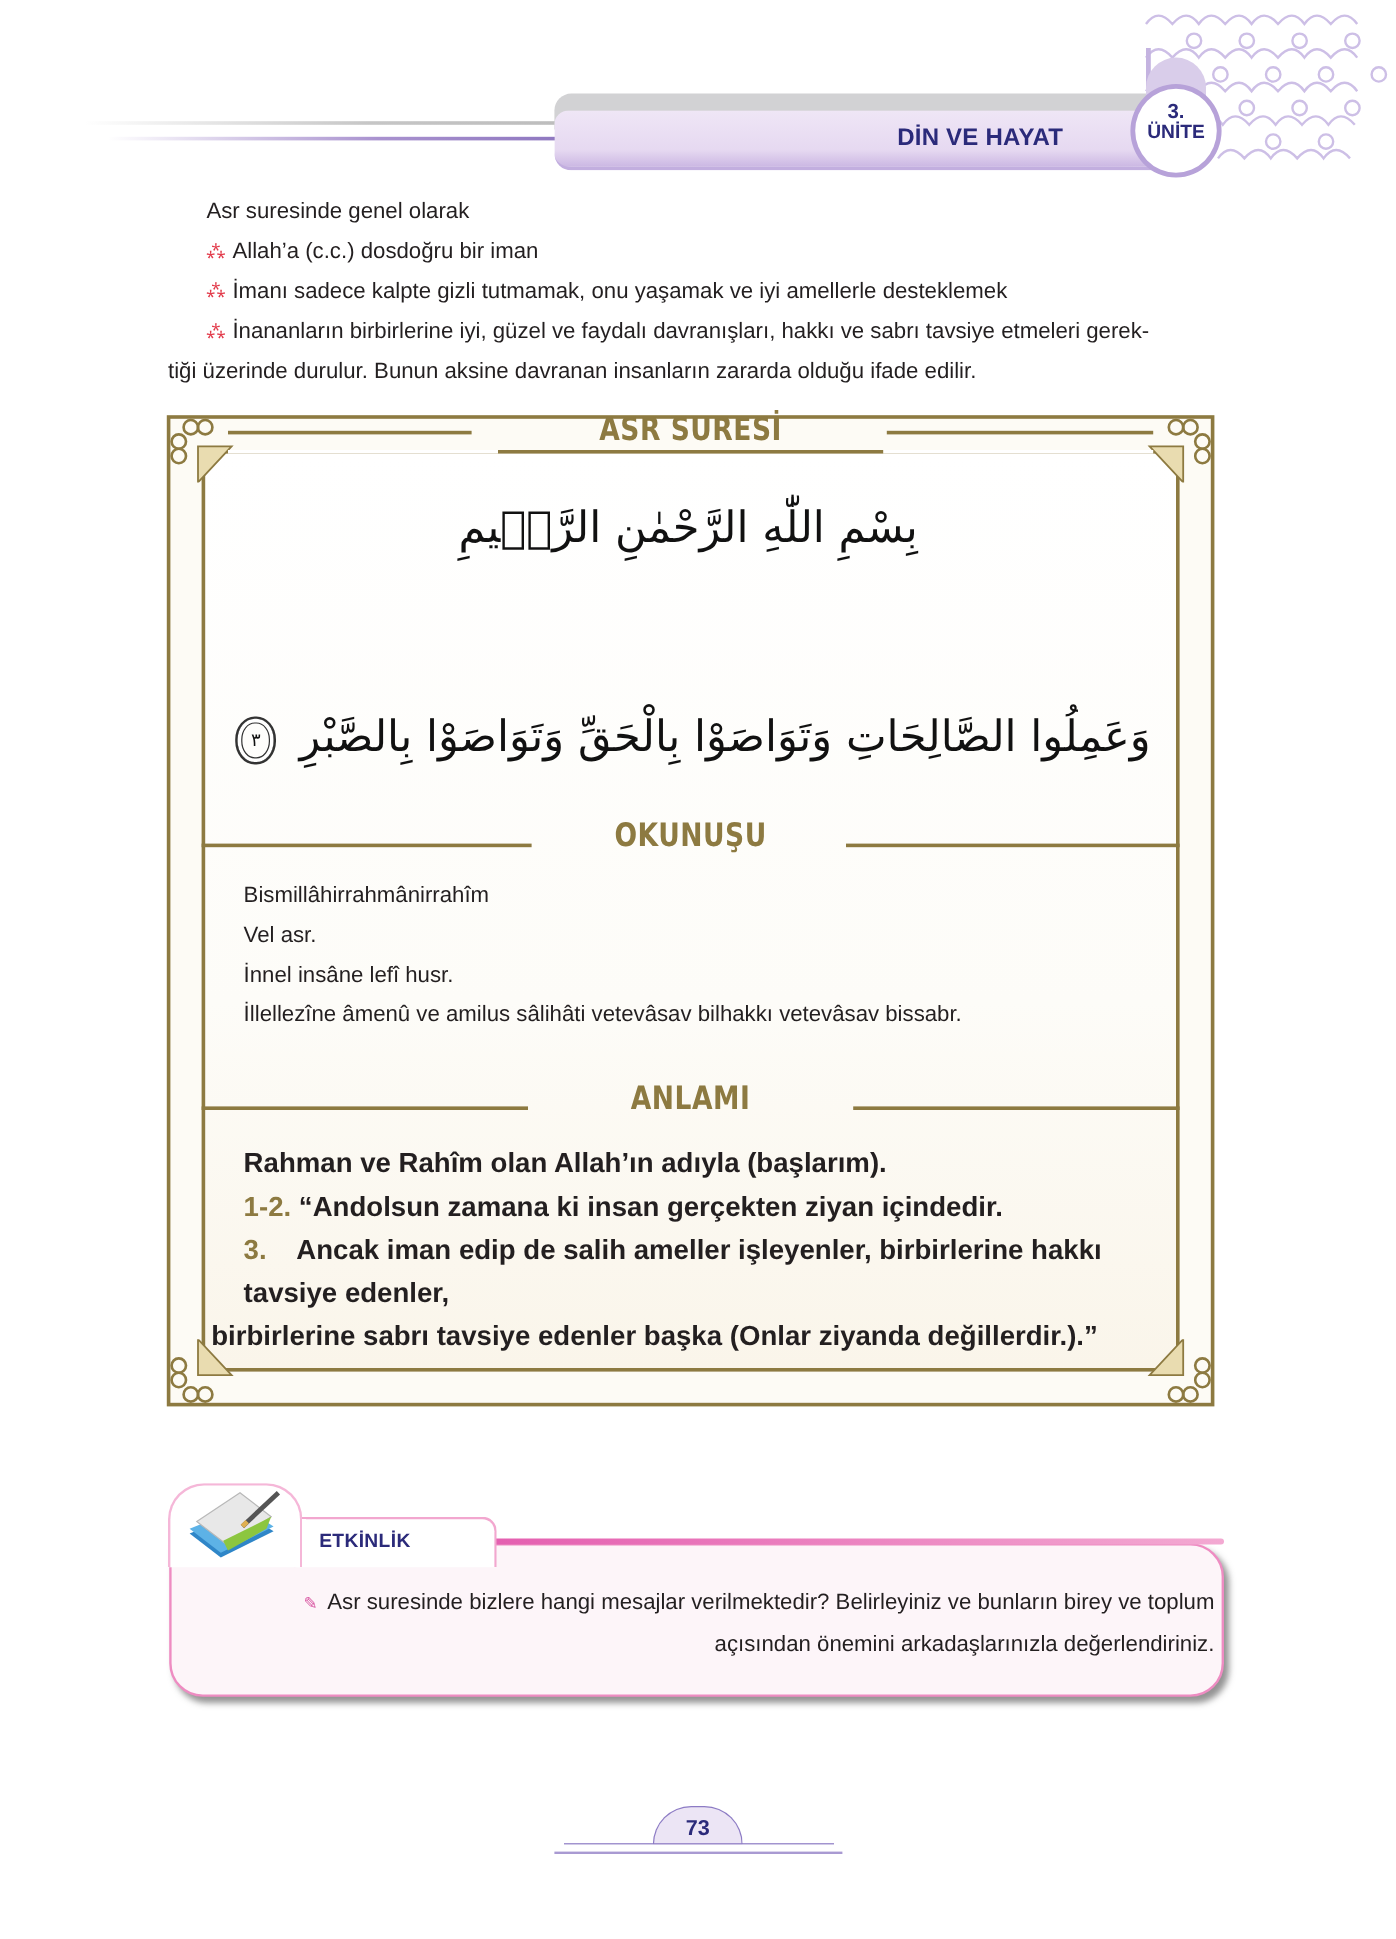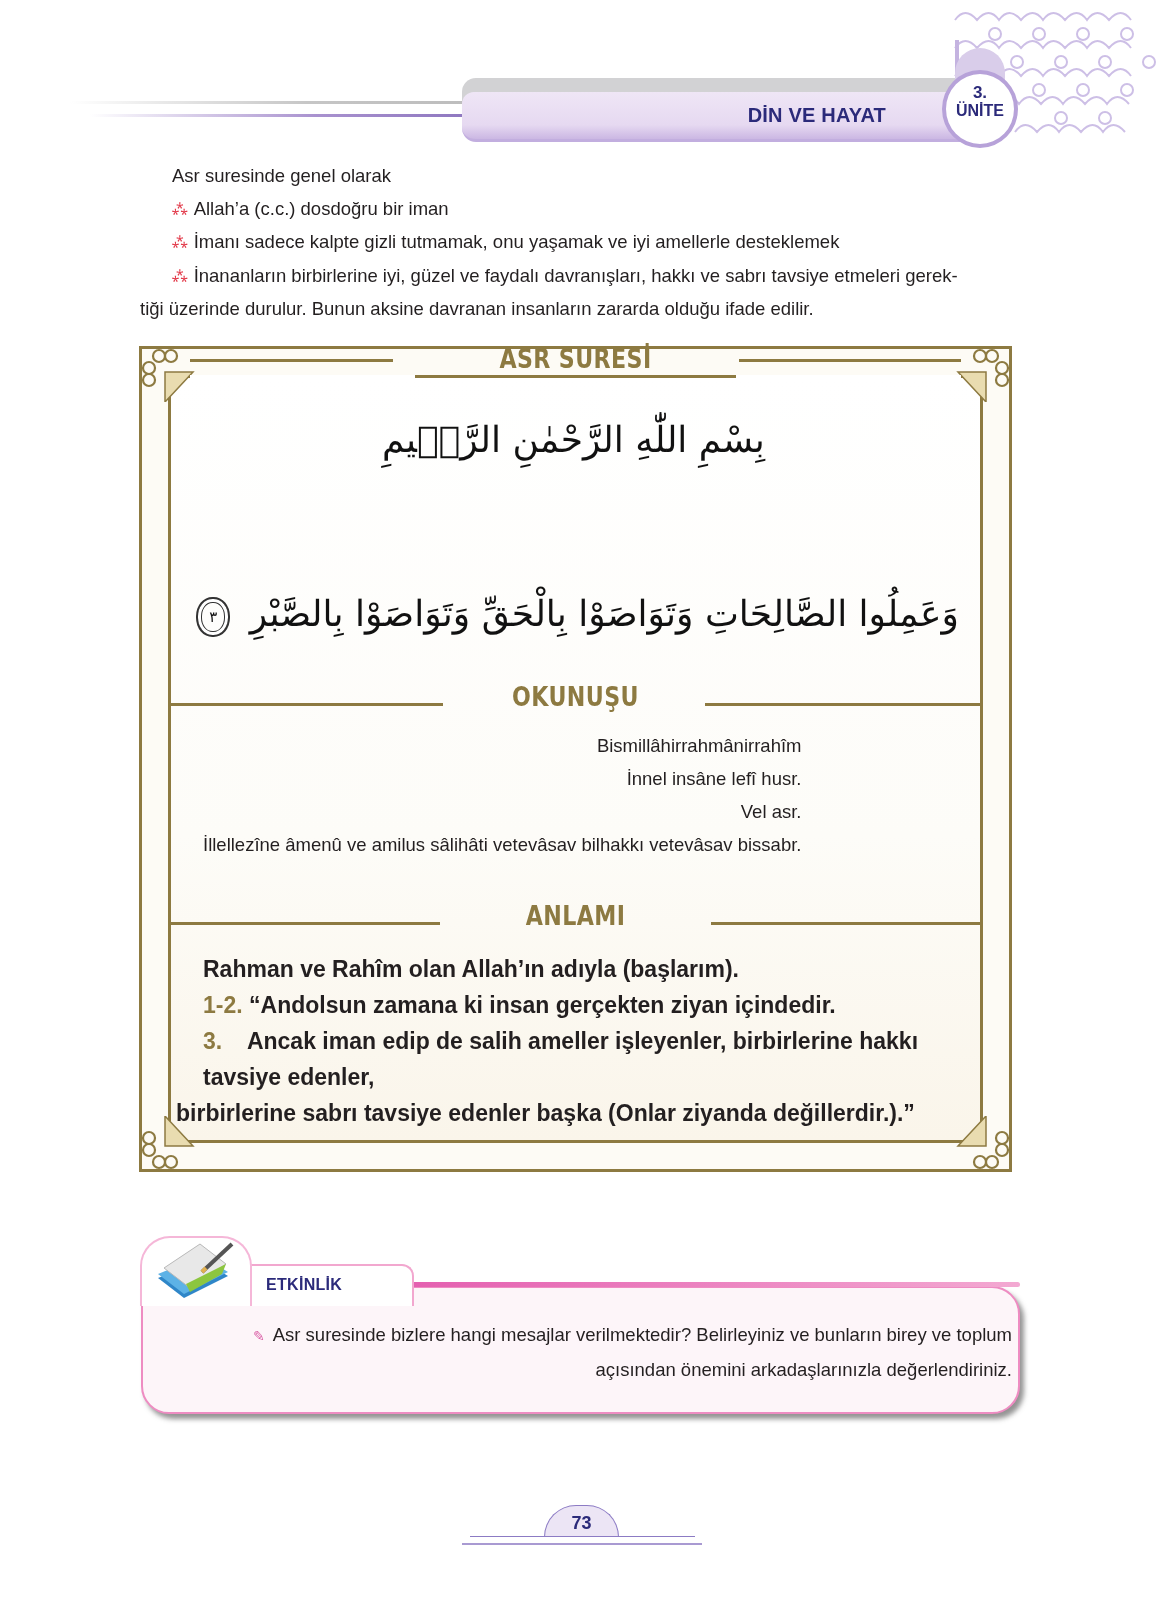--- a/index.html
+++ b/index.html
@@ -47,21 +47,21 @@
   .sec-title { position:absolute; left:0; right:0; text-align:center; font-family:"DejaVu Sans", sans-serif;
        font-weight:bold; color:#8d7a41; font-size:27px; letter-spacing:0.5px; transform:scaleX(0.82); }
   .sec-line { position:absolute; height:3px; background:#8d7a41; }
 
   .arabic { position:absolute; left:40px; right:44px; text-align:center; direction:rtl;
        font-family:"DejaVu Serif", serif; color:#111; }
   .ayah-mark { display:inline-block; width:34px; height:40px; border:2px solid #333; border-radius:48%;
        font-size:15px; line-height:36px; text-align:center; vertical-align:middle; margin:0 8px; box-sizing:border-box;
        box-shadow: inset 0 0 0 3px #fff, inset 0 0 0 4px #333; }
 
-  .okunus { position:absolute; left:61px; top:380px; font-size:18.5px; line-height:33px;text-align:right; }
+  .okunus { position:absolute; left:61px; top:380px; font-size:18.5px; line-height:33px; }
   .okunus p { margin:0; }
   .anlam { position:absolute; left:34px; right:30px; top:602px; font-size:23px; line-height:36px; font-weight:bold; }
   .anlam p { margin:0; }
   .anlam .ind { padding-left:27px; }
   .num { color:#8d7a41; }
 
   
   .etk-box { position:absolute; left:141px; top:1286px; width:879px; height:128px; box-sizing:border-box;
         background:#fdf5f9; border:2px solid #ee8cc2; border-radius:0 28px 28px 28px;
         box-shadow:4px 5px 5px rgba(60,60,60,0.55); }
@@ -182,22 +182,22 @@
   <div class="arabic" style="top:244px; font-size:36px; white-space:nowrap;">
     <span>وَعَمِلُوا الصَّالِحَاتِ وَتَوَاصَوْا بِالْحَقِّ وَتَوَاصَوْا بِالصَّبْرِ</span>
     <span class="ayah-mark">٣</span>
   </div>
 
   <div class="sec-line" style="left:26px; top:354px; width:275px;"></div>
   <div class="sec-line" style="right:26px; top:354px; width:278px;"></div>
   <div class="sec-title" style="top:332px;">OKUNUŞU</div>
   <div class="okunus">
     <p>Bismillâhirrahmânirrahîm</p>
+    <p>Vel asr.</p>
     <p>İnnel insâne lefî husr.</p>
-    <p>Vel asr.</p>
     <p>İllellezîne âmenû ve amilus sâlihâti vetevâsav bilhakkı vetevâsav bissabr.</p>
   </div>
 
   <div class="sec-line" style="left:26px; top:573px; width:272px;"></div>
   <div class="sec-line" style="right:26px; top:573px; width:272px;"></div>
   <div class="sec-title" style="top:551px;">ANLAMI</div>
   <div class="anlam">
     <p class="ind">Rahman ve Rahîm olan Allah’ın adıyla (başlarım).</p>
     <p class="ind"><span class="num">1-2.</span> <span>“Andolsun zamana ki insan gerçekten ziyan içindedir.</span></p>
     <p class="ind"><span class="num">3.</span>&nbsp;&nbsp;&nbsp; <span>Ancak iman edip de salih ameller işleyenler, birbirlerine hakkı tavsiye edenler,</span></p>

